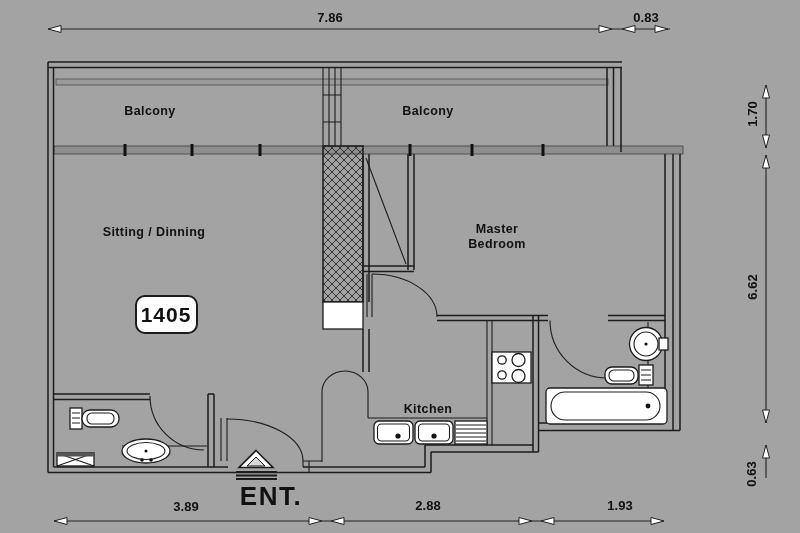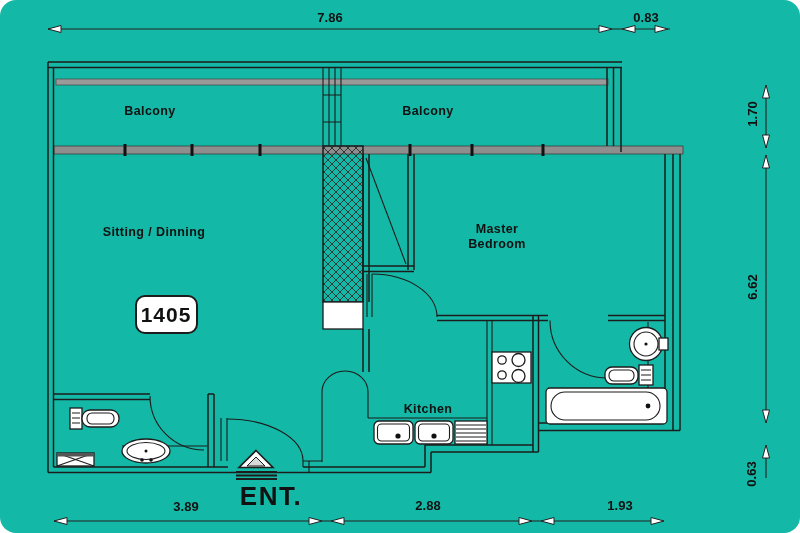--- a/index.html
+++ b/index.html
@@ -1,17 +1,17 @@
 <!DOCTYPE html>
 <html><head>
 <meta charset="utf-8">
 <style>
   html,body{margin:0;padding:0;background:#fff;}
-  .stage{position:relative;width:800px;height:533px;background:#14b8a6;overflow:hidden;
-         font-family:"Liberation Sans", sans-serif;border-radius:16px;}
+  .stage{position:relative;width:800px;height:533px;background:#a3a3a3;overflow:hidden;
+         font-family:"Liberation Sans", sans-serif;}
   svg{position:absolute;left:0;top:0;}
   .wall{stroke:#1c1c1c;stroke-width:1.5;fill:none;}
   .wall-thin{stroke:#1c1c1c;stroke-width:1.1;fill:none;}
   .fix{stroke:#1c1c1c;stroke-width:1.3;fill:#ffffff;}
   .fixline{stroke:#1c1c1c;stroke-width:1.1;fill:none;}
   .dimline{stroke:#222222;stroke-width:1.1;fill:none;}
   .arrow{stroke:#222222;stroke-width:1;fill:#ffffff;}
   .dimtxt{font-size:13px;font-weight:bold;fill:#111;}
   .lbl{font-size:12.5px;font-weight:bold;fill:#111;letter-spacing:.4px;}
   .unitnum{font-size:21px;font-weight:bold;fill:#111;letter-spacing:1px;}

